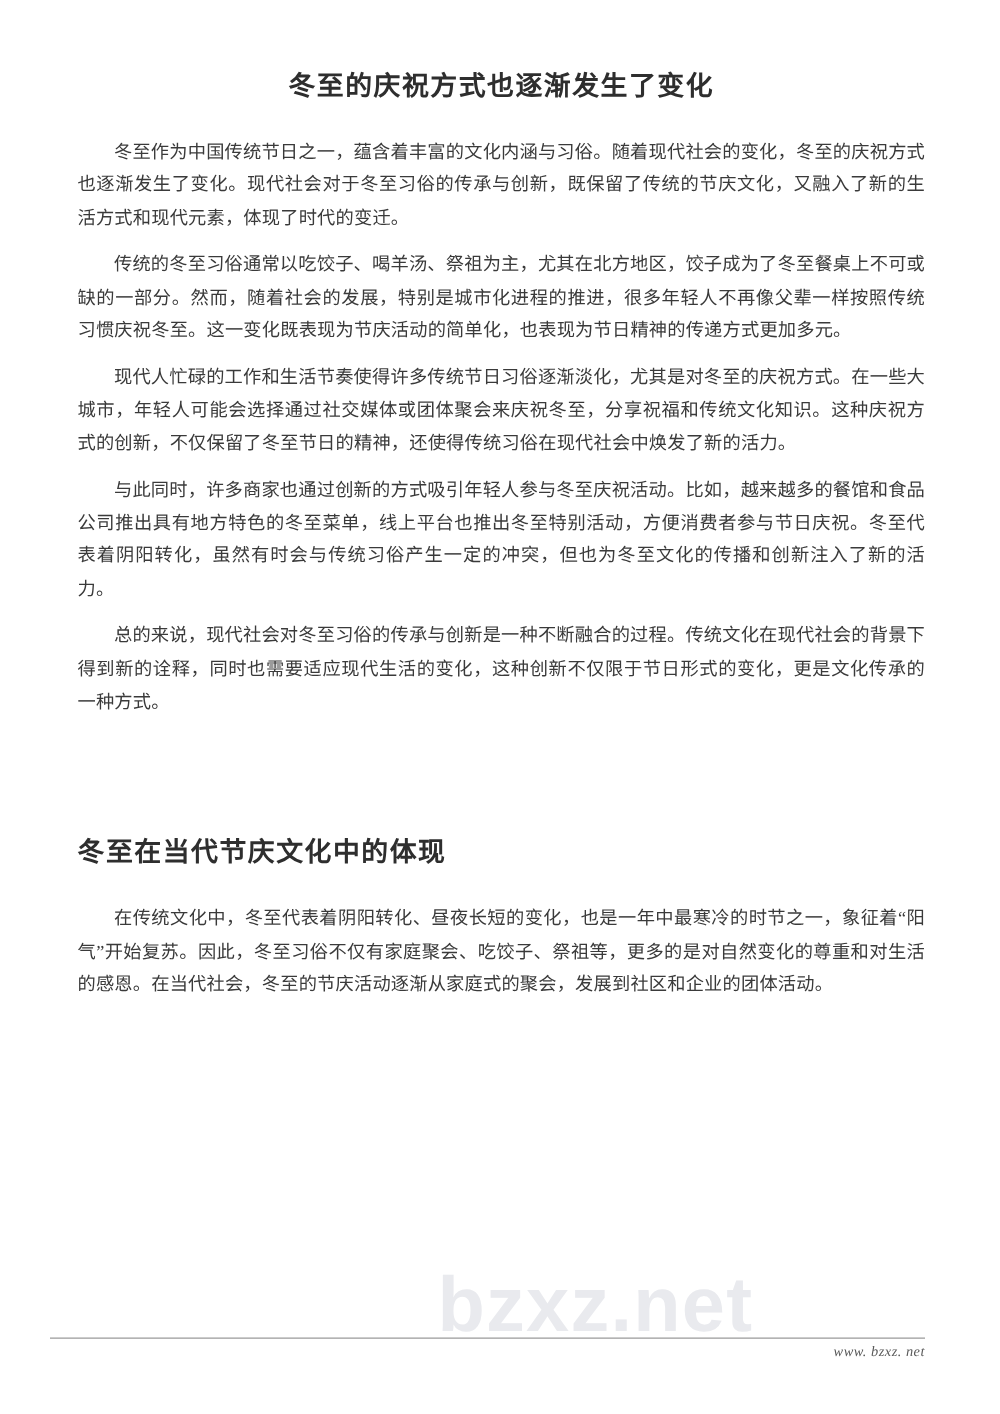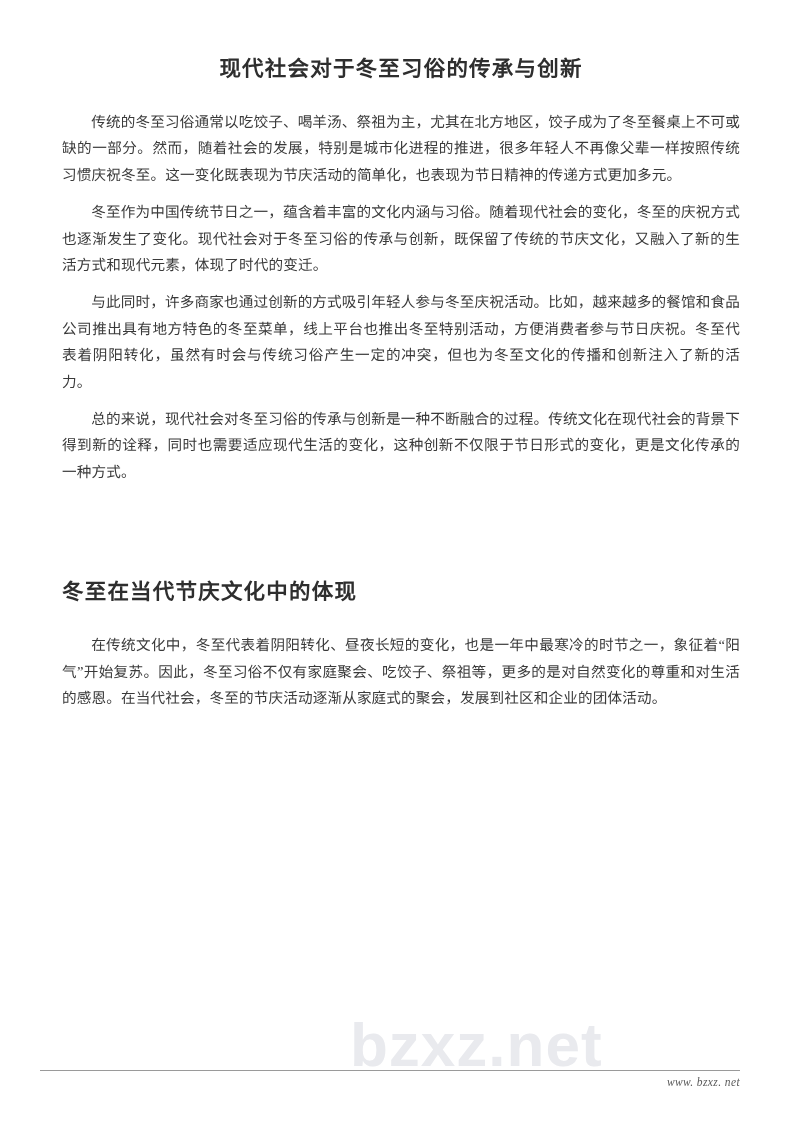--- a/index.html
+++ b/index.html
@@ -127,25 +127,26 @@
 </style>
 </head>
 <body>
 
 <div class="page">
 
   <div class="watermark">bzxz.net</div>
 
   <div class="content">
 
-    <h1 class="doc-title">现代社会对于冬至习俗的传承与创新</h1>
+    <h1 class="doc-title">冬至的庆祝方式也逐渐发生了变化</h1>
 
     <div class="section-one-body">
+      <p class="para">冬至作为中国传统节日之一，蕴含着丰富的文化内涵与习俗。随着现代社会的变化，冬至的庆祝方式也逐渐发生了变化。现代社会对于冬至习俗的传承与创新，既保留了传统的节庆文化，又融入了新的生活方式和现代元素，体现了时代的变迁。</p>
       <p class="para">传统的冬至习俗通常以吃饺子、喝羊汤、祭祖为主，尤其在北方地区，饺子成为了冬至餐桌上不可或缺的一部分。然而，随着社会的发展，特别是城市化进程的推进，很多年轻人不再像父辈一样按照传统习惯庆祝冬至。这一变化既表现为节庆活动的简单化，也表现为节日精神的传递方式更加多元。</p>
-      <p class="para">冬至作为中国传统节日之一，蕴含着丰富的文化内涵与习俗。随着现代社会的变化，冬至的庆祝方式也逐渐发生了变化。现代社会对于冬至习俗的传承与创新，既保留了传统的节庆文化，又融入了新的生活方式和现代元素，体现了时代的变迁。</p>
+      <p class="para">现代人忙碌的工作和生活节奏使得许多传统节日习俗逐渐淡化，尤其是对冬至的庆祝方式。在一些大城市，年轻人可能会选择通过社交媒体或团体聚会来庆祝冬至，分享祝福和传统文化知识。这种庆祝方式的创新，不仅保留了冬至节日的精神，还使得传统习俗在现代社会中焕发了新的活力。</p>
       <p class="para">与此同时，许多商家也通过创新的方式吸引年轻人参与冬至庆祝活动。比如，越来越多的餐馆和食品公司推出具有地方特色的冬至菜单，线上平台也推出冬至特别活动，方便消费者参与节日庆祝。冬至代表着阴阳转化，虽然有时会与传统习俗产生一定的冲突，但也为冬至文化的传播和创新注入了新的活力。</p>
       <p class="para">总的来说，现代社会对冬至习俗的传承与创新是一种不断融合的过程。传统文化在现代社会的背景下得到新的诠释，同时也需要适应现代生活的变化，这种创新不仅限于节日形式的变化，更是文化传承的一种方式。</p>
     </div>
 
     <div class="section-gap"></div>
 
     <h2 class="section-title">冬至在当代节庆文化中的体现</h2>
 
     <div class="section-two-body">
       <p class="para">在传统文化中，冬至代表着阴阳转化、昼夜长短的变化，也是一年中最寒冷的时节之一，象征着“阳气”开始复苏。因此，冬至习俗不仅有家庭聚会、吃饺子、祭祖等，更多的是对自然变化的尊重和对生活的感恩。在当代社会，冬至的节庆活动逐渐从家庭式的聚会，发展到社区和企业的团体活动。</p>

